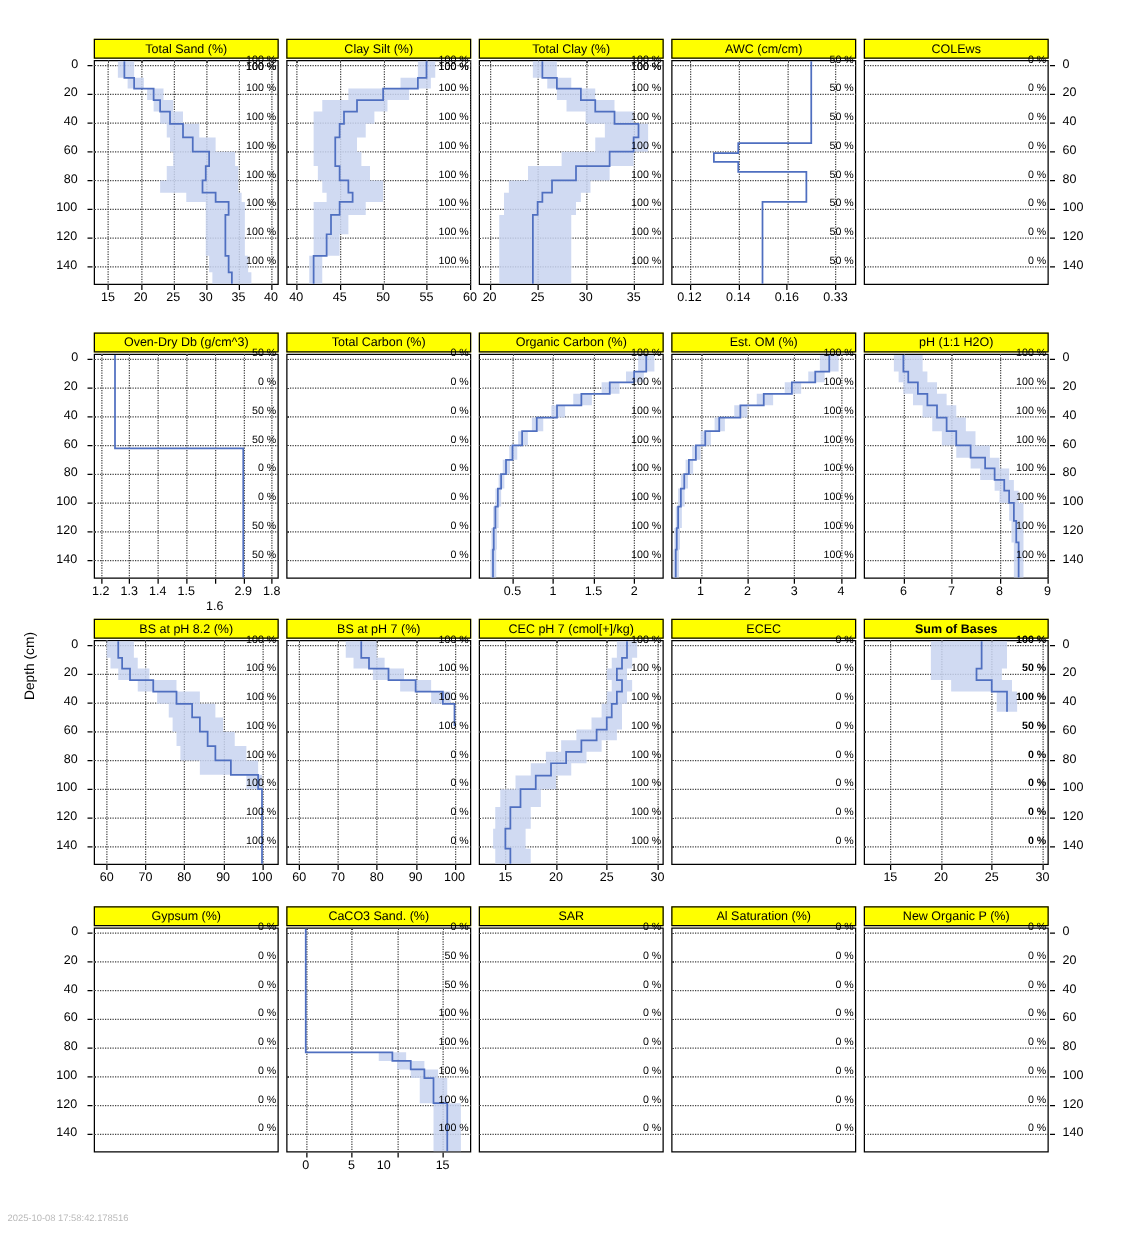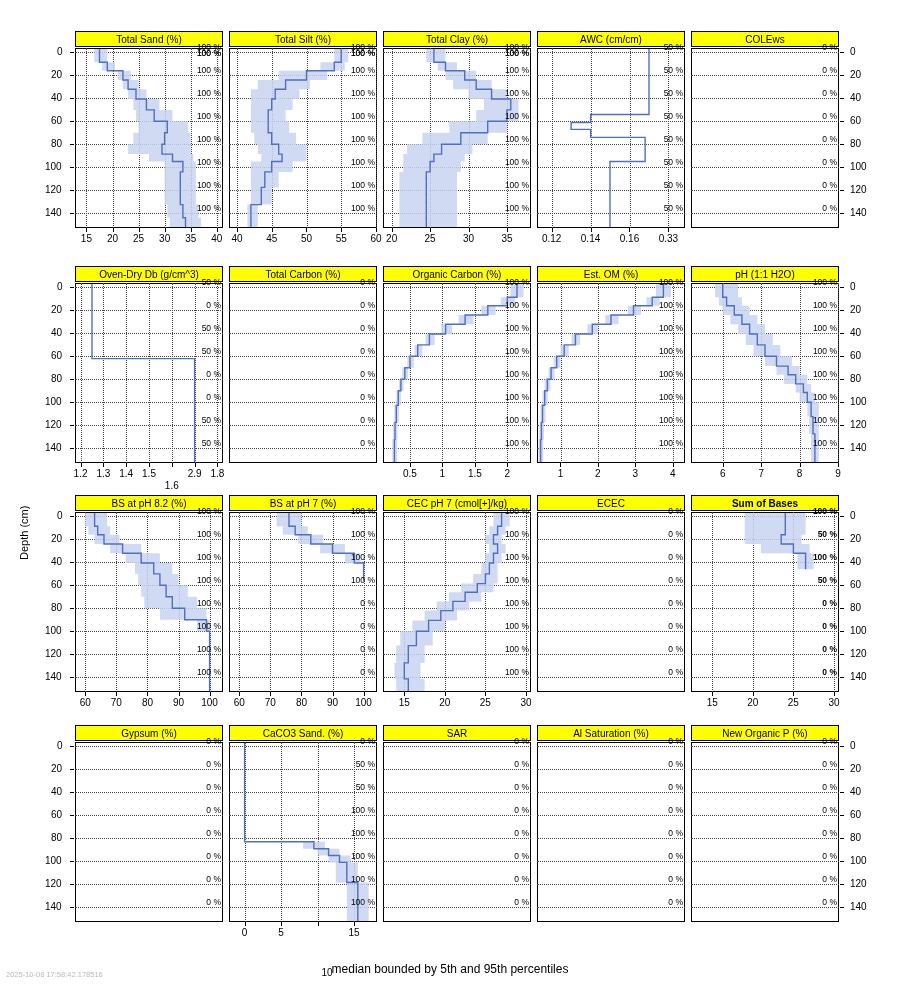--- a/index.html
+++ b/index.html
@@ -46,21 +46,20 @@
   .stamp{
     position:absolute;left:6px;font-size:7.5px;color:#b9b9b9;
   }
   .pctlabel{position:absolute;font-size:8.5px;color:#000;white-space:nowrap;text-align:right;}
 </style>
 </head>
 <body>
 
 <div id="stage">
   <div class="ylabel" id="ylabel" style="left: 18px; top: 560px;">Depth (cm)</div>
-  <div class="footer" id="footer" style="top: 962px;">median bounded by 5th and 95th percentiles</div>
   <div class="stamp" id="stamp" style="top: 970px;">2025-10-08 17:58:42.178516</div>
 <div class="tickmark" style="left: 86.4286px; top: 228px; width: 1px; height: 4px;"></div>
     <div class="xtick" style="left: 86.4286px; top: 233px;">15</div>
     <div class="tickmark" style="left: 112.5px; top: 228px; width: 1px; height: 4px;"></div>
     <div class="xtick" style="left: 112.5px; top: 233px;">20</div>
     <div class="tickmark" style="left: 138.571px; top: 228px; width: 1px; height: 4px;"></div>
     <div class="xtick" style="left: 138.571px; top: 233px;">25</div>
     <div class="tickmark" style="left: 164.643px; top: 228px; width: 1px; height: 4px;"></div>
     <div class="xtick" style="left: 164.643px; top: 233px;">30</div>
     <div class="tickmark" style="left: 190.714px; top: 228px; width: 1px; height: 4px;"></div>
@@ -105,21 +104,21 @@
     <div class="xtick" style="left: 236.952px; top: 233px;">40</div>
     <div class="tickmark" style="left: 271.714px; top: 228px; width: 1px; height: 4px;"></div>
     <div class="xtick" style="left: 271.714px; top: 233px;">45</div>
     <div class="tickmark" style="left: 306.476px; top: 228px; width: 1px; height: 4px;"></div>
     <div class="xtick" style="left: 306.476px; top: 233px;">50</div>
     <div class="tickmark" style="left: 341.238px; top: 228px; width: 1px; height: 4px;"></div>
     <div class="xtick" style="left: 341.238px; top: 233px;">55</div>
     <div class="tickmark" style="left: 376px; top: 228px; width: 1px; height: 4px;"></div>
     <div class="xtick" style="left: 376px; top: 233px;">60</div>
     <div class="panel" style="left: 229px; top: 48px; width: 148px; height: 180px;">
-      <div class="striptitle">Total Silt (%)</div>
+      <div class="striptitle">Clay Silt (%)</div>
       <div class="frame"></div>
       <div class="plotarea">
         <div class="gridh" style="top: 4.4px;"></div>
         <div class="gridh" style="top: 27.4px;"></div>
         <div class="gridh" style="top: 50.4px;"></div>
         <div class="gridh" style="top: 73.3px;"></div>
         <div class="gridh" style="top: 96.3px;"></div>
         <div class="gridh" style="top: 119.3px;"></div>
         <div class="gridh" style="top: 142.3px;"></div>
         <div class="gridh" style="top: 165.2px;"></div>
@@ -627,21 +626,21 @@
       <div class="pctlabel" style="right: 2px; top: 86.3161px;">0 %</div>
       <div class="pctlabel" style="right: 2px; top: 109.284px;">0 %</div>
       <div class="pctlabel" style="right: 2px; top: 132.252px;">0 %</div>
       <div class="pctlabel" style="right: 2px; top: 155.219px;">0 %</div>
     </div>
     <div class="tickmark" style="left: 244.6px; top: 922px; width: 1px; height: 4px;"></div>
     <div class="xtick" style="left: 244.6px; top: 927px;">0</div>
     <div class="tickmark" style="left: 281.1px; top: 922px; width: 1px; height: 4px;"></div>
     <div class="xtick" style="left: 281.1px; top: 927px;">5</div>
     <div class="tickmark" style="left: 317.6px; top: 922px; width: 1px; height: 4px;"></div>
-    <div class="xtick" style="left: 327px; top: 927px; margin-top: 40px;">10</div>
+    <div class="xtick" style="left: 307px; top: 927px;">10</div>
     <div class="tickmark" style="left: 354.1px; top: 922px; width: 1px; height: 4px;"></div>
     <div class="xtick" style="left: 354.1px; top: 927px;">15</div>
     <div class="panel" style="left: 229px; top: 742px; width: 148px; height: 180px;">
       <div class="striptitle">CaCO3 Sand. (%)</div>
       <div class="frame"></div>
       <div class="plotarea">
         <div class="gridh" style="top: 4.4px;"></div>
         <div class="gridh" style="top: 27.4px;"></div>
         <div class="gridh" style="top: 50.4px;"></div>
         <div class="gridh" style="top: 73.3px;"></div>

